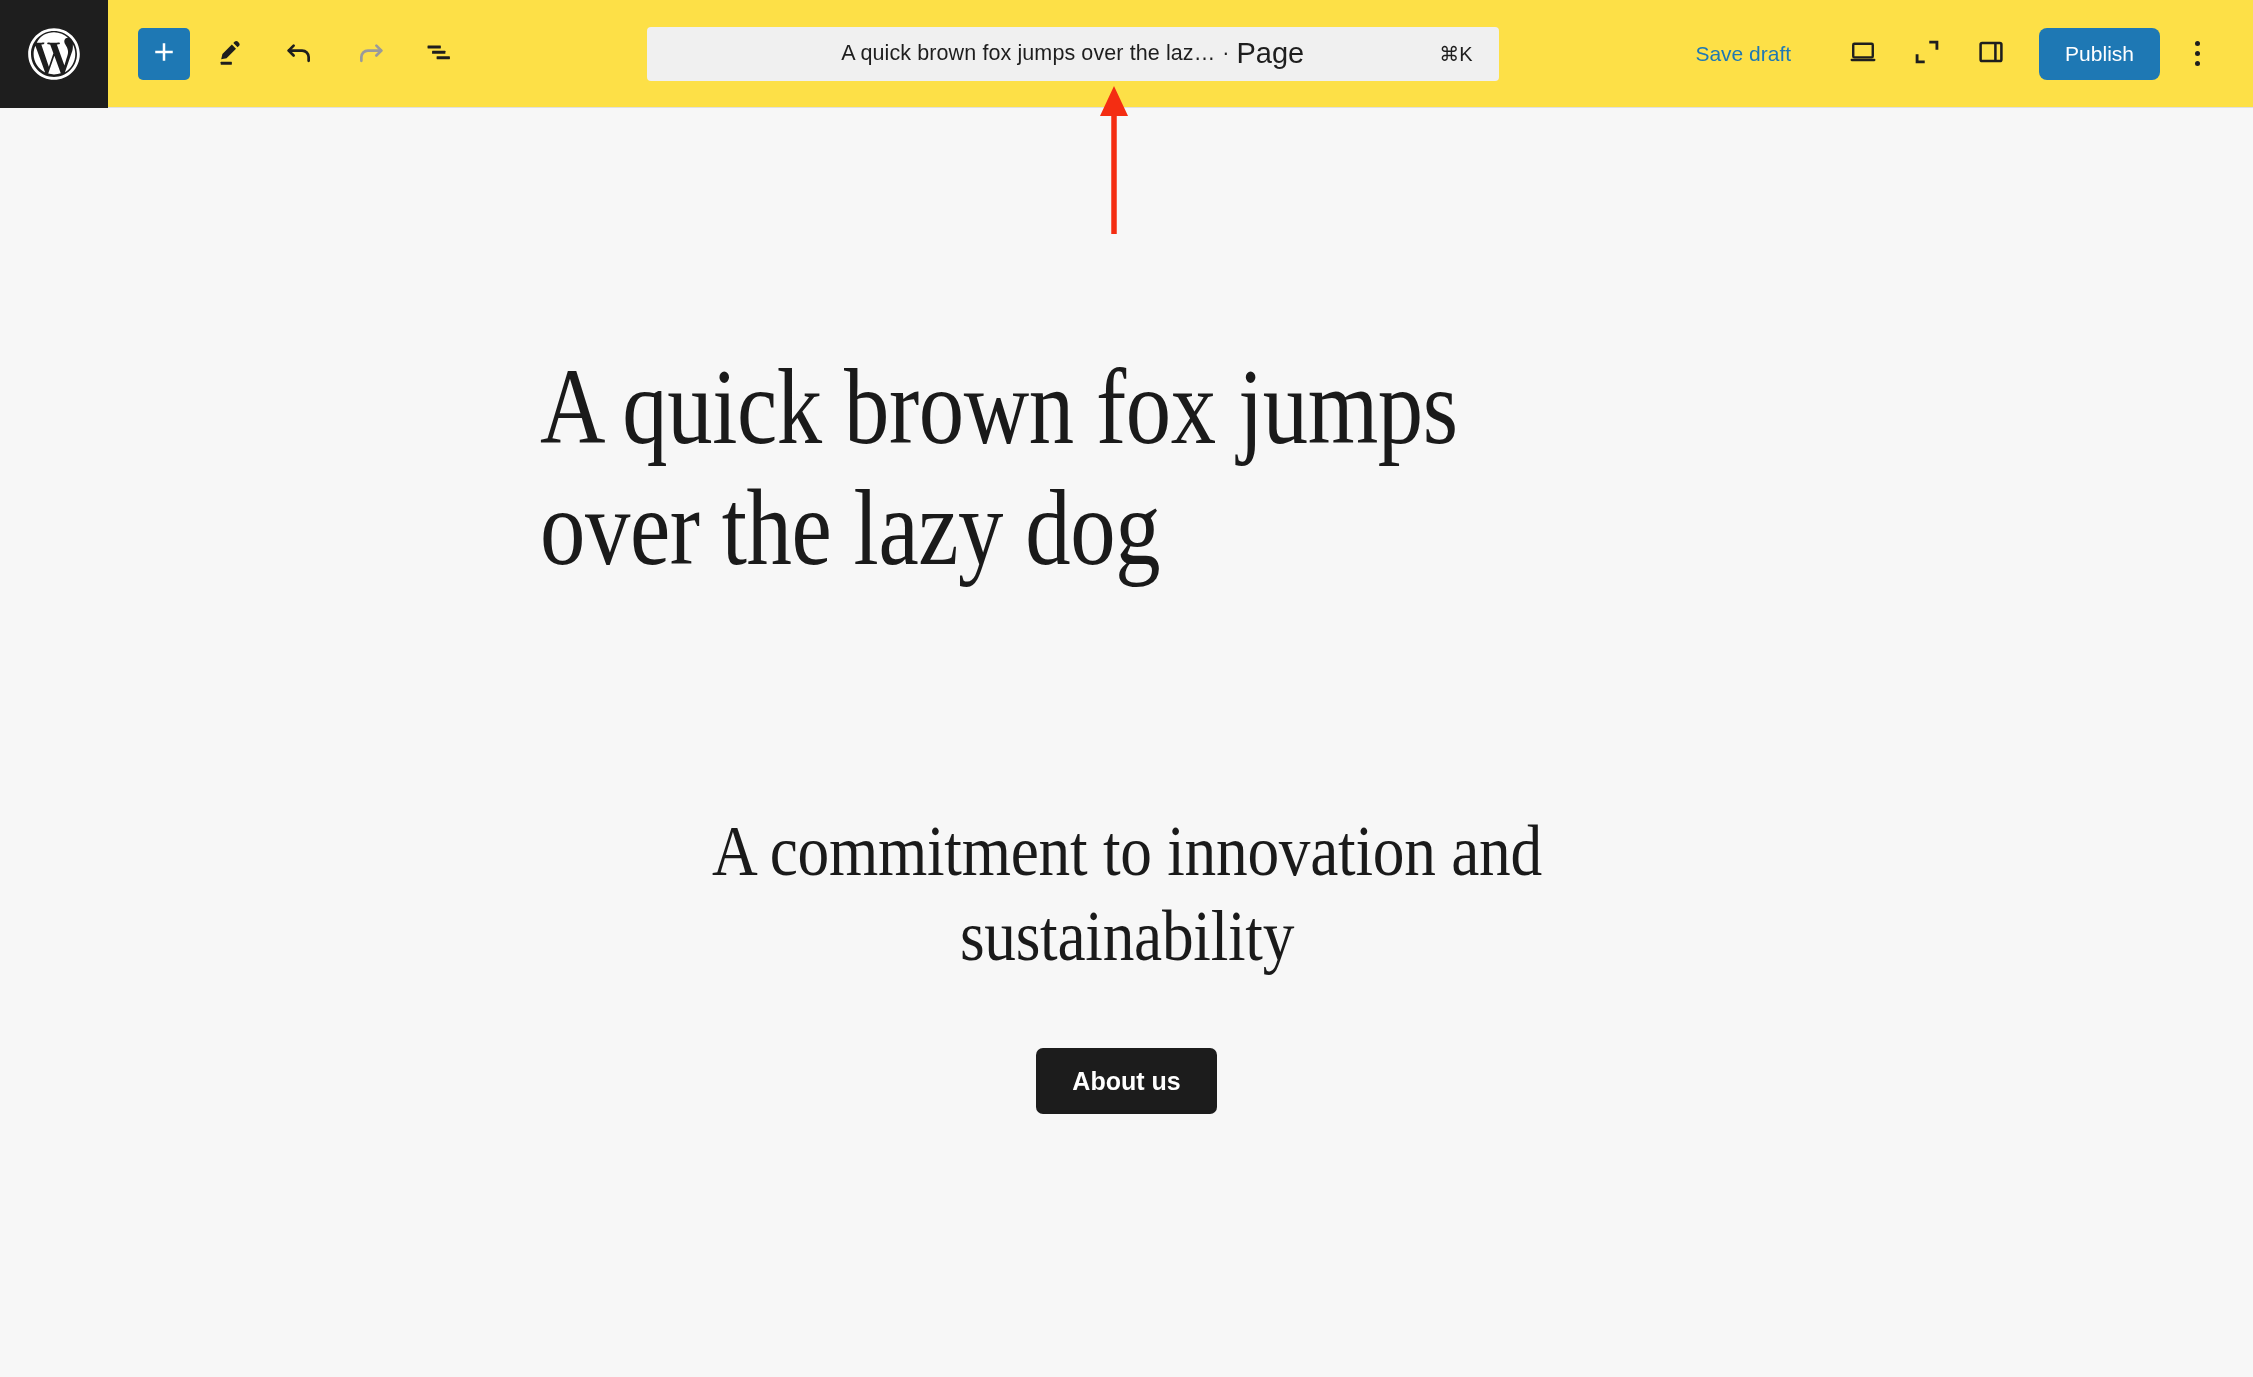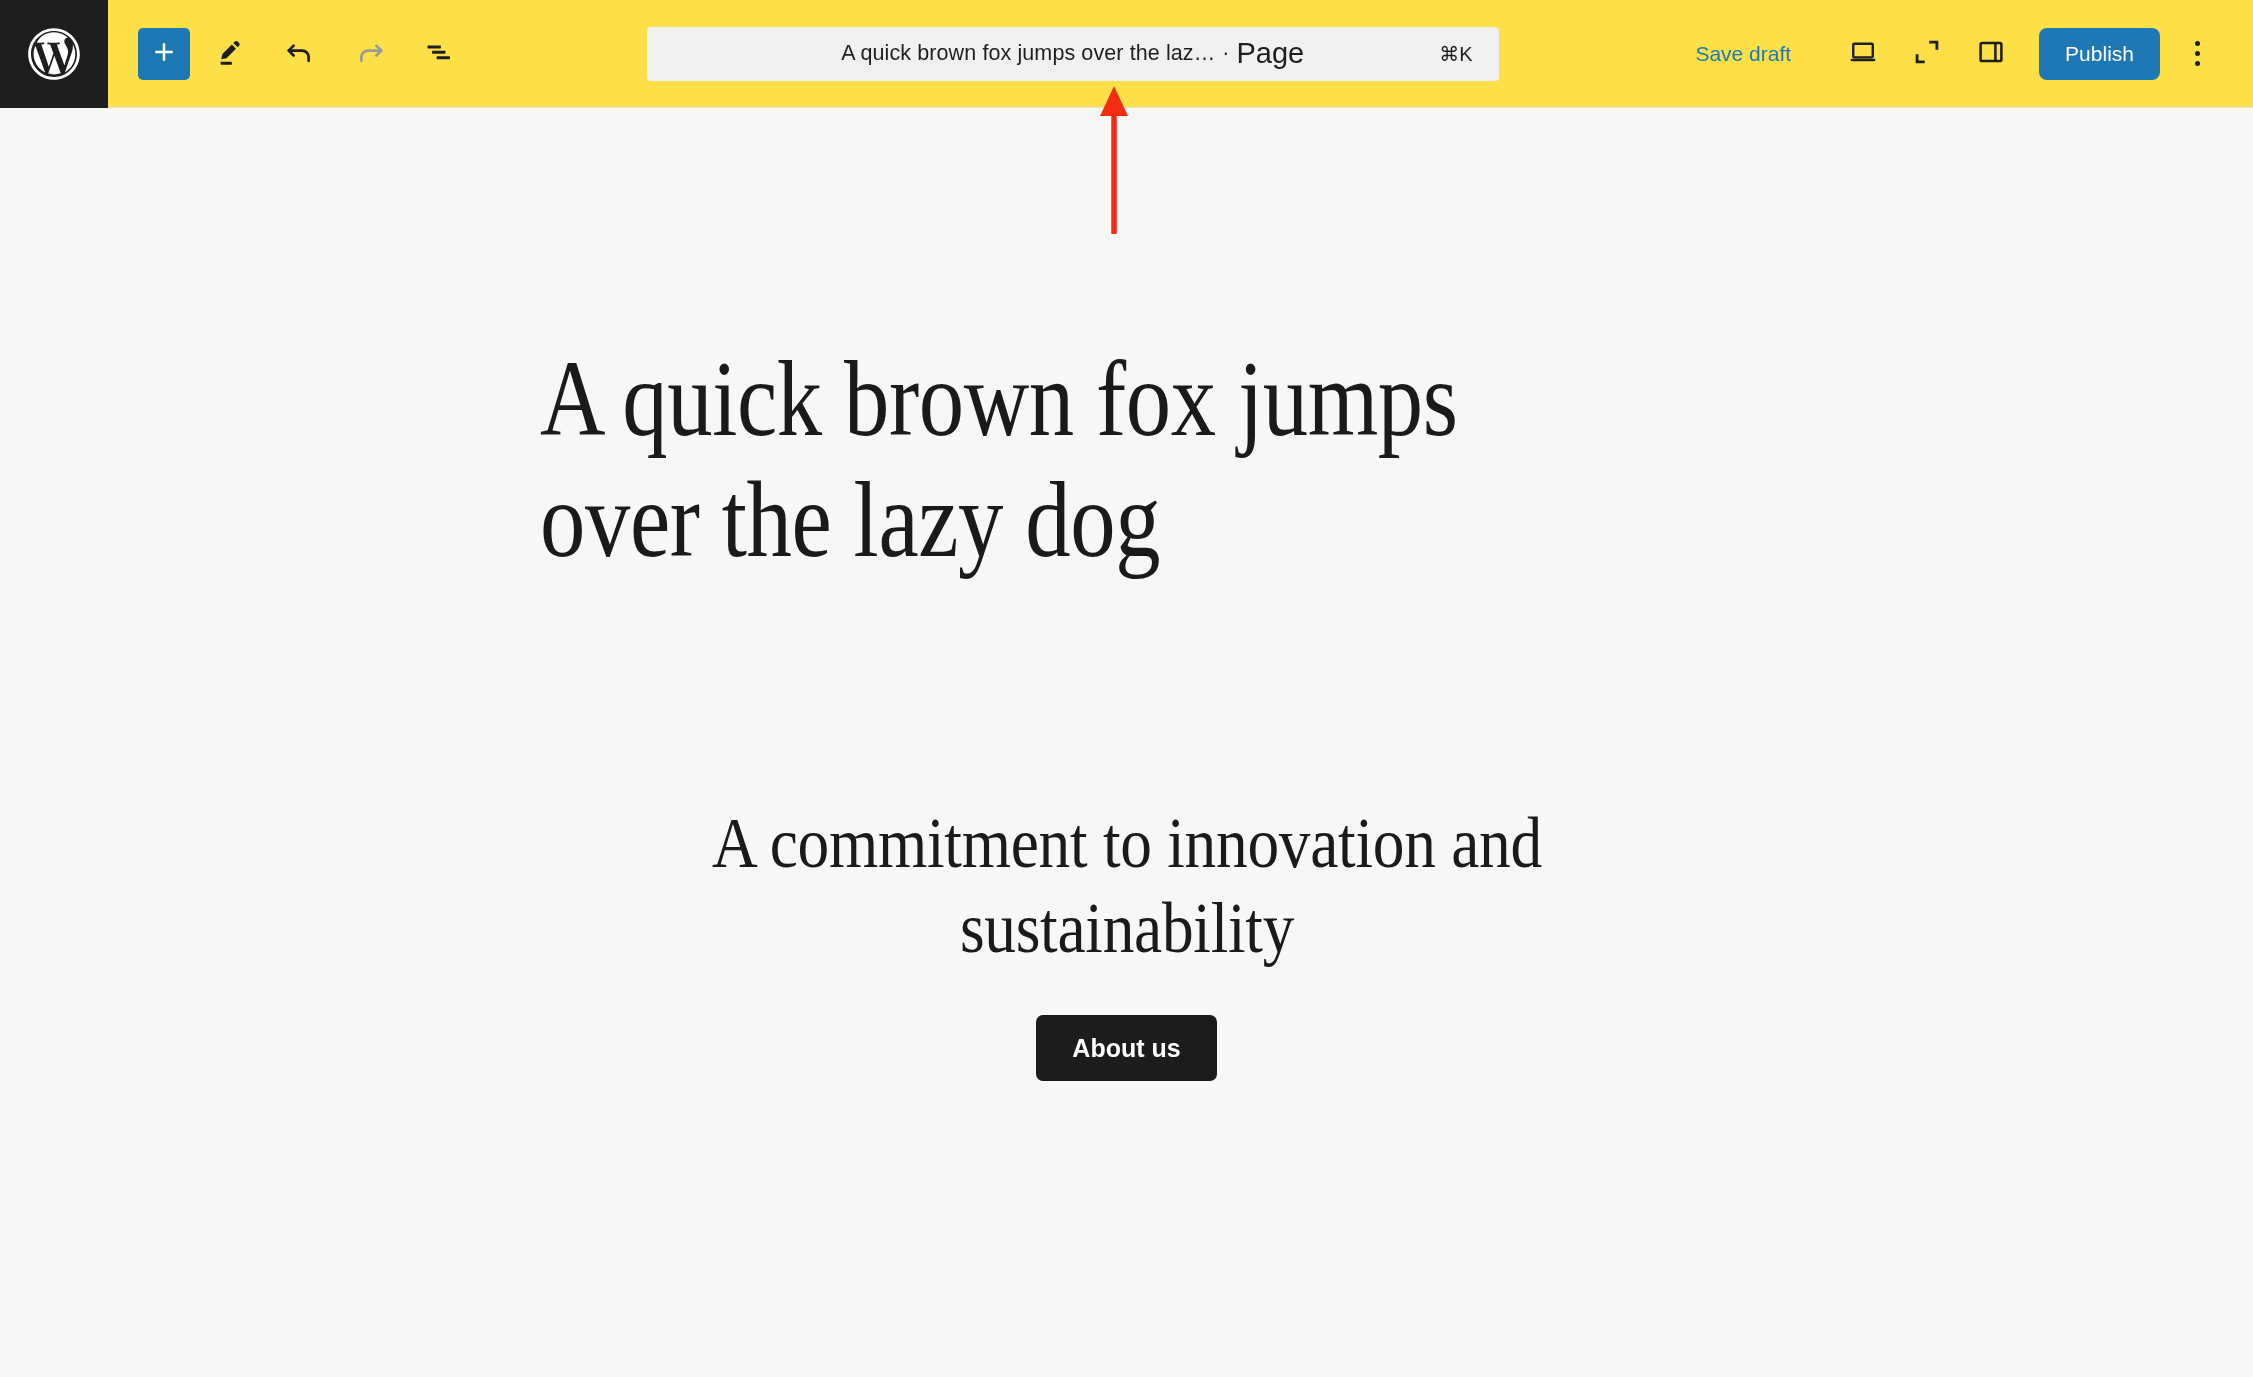--- a/index.html
+++ b/index.html
@@ -165,21 +165,21 @@
   .kebab-dot {
     width: 5px;
     height: 5px;
     border-radius: 50%;
     background: #1e1e1e;
   }
 
   
   .canvas {
     position: absolute;
-    top: 111px; left: 0;
+    top: 119px; left: 0;
     width: 2253px;
     height: 1020px;
     background: #f7f7f7;
     overflow: hidden;
   }
 
   .hero-heading {
     position: absolute;
     top: 228px;
     left: 540px;
@@ -218,21 +218,21 @@
     font-family: "Liberation Sans", sans-serif;
     font-size: 30px;
     line-height: 1.52;
     color: #1e1e1e;
     width: 1020px;
     margin: 47px auto 0 auto;
   }
 
   .about-btn {
     display: inline-block;
-    margin-top: 44px;
+    margin-top: 69px;
     background: #1c1c1c;
     color: #ffffff;
     font-family: "Liberation Sans", sans-serif;
     font-size: 25px;
     font-weight: bold;
     border: none;
     border-radius: 7px;
     padding: 0 36px;
     height: 66px;
     line-height: 66px;

